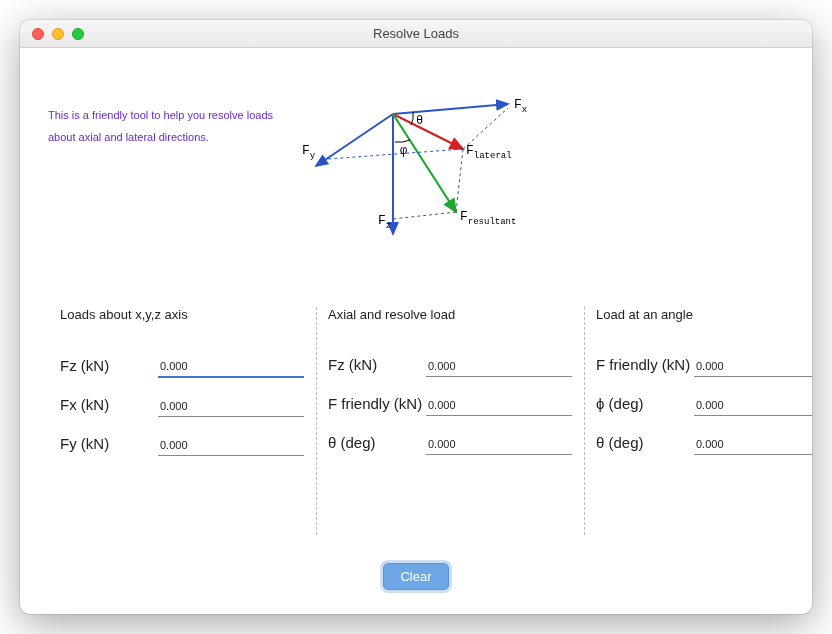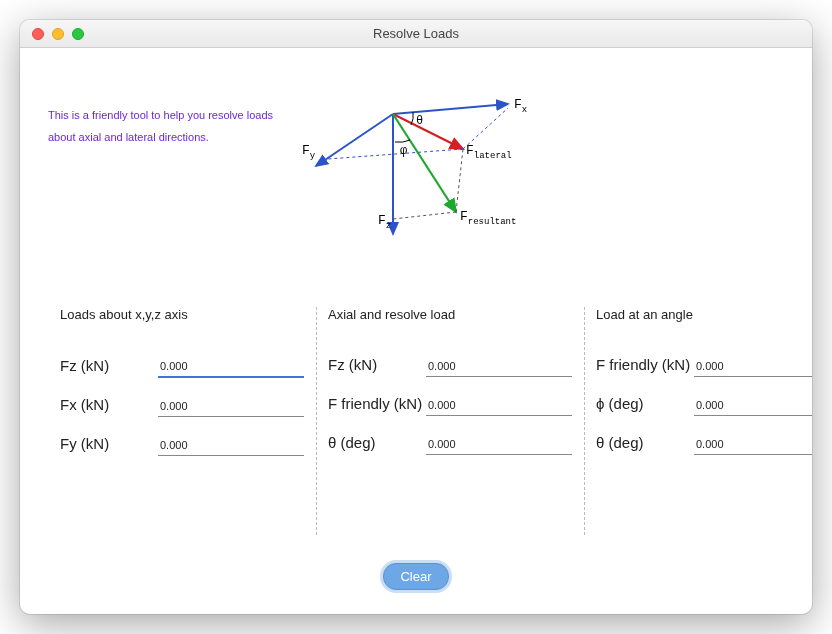--- a/index.html
+++ b/index.html
@@ -90,21 +90,21 @@
     }
     .field.active .inp { border-bottom: 2px solid #3a78d6; }
     .footer { text-align:center; padding-top:8px; }
     .clear-btn {
       display:inline-block;
       padding: 5px 16px;
       font-size:13px;
       color:#fff;
       background:#6ea7e6;
       border:1px solid #5a93d4;
-      border-radius:13px;
+      border-radius:5px;
       cursor:pointer;
       box-shadow: 0 0 0 3px rgba(105,160,220,0.35);
     }
     svg text { font-family: inherit; }
   </style>
 </head>
 <body>
 
 <div class="window">
   <div class="titlebar">

